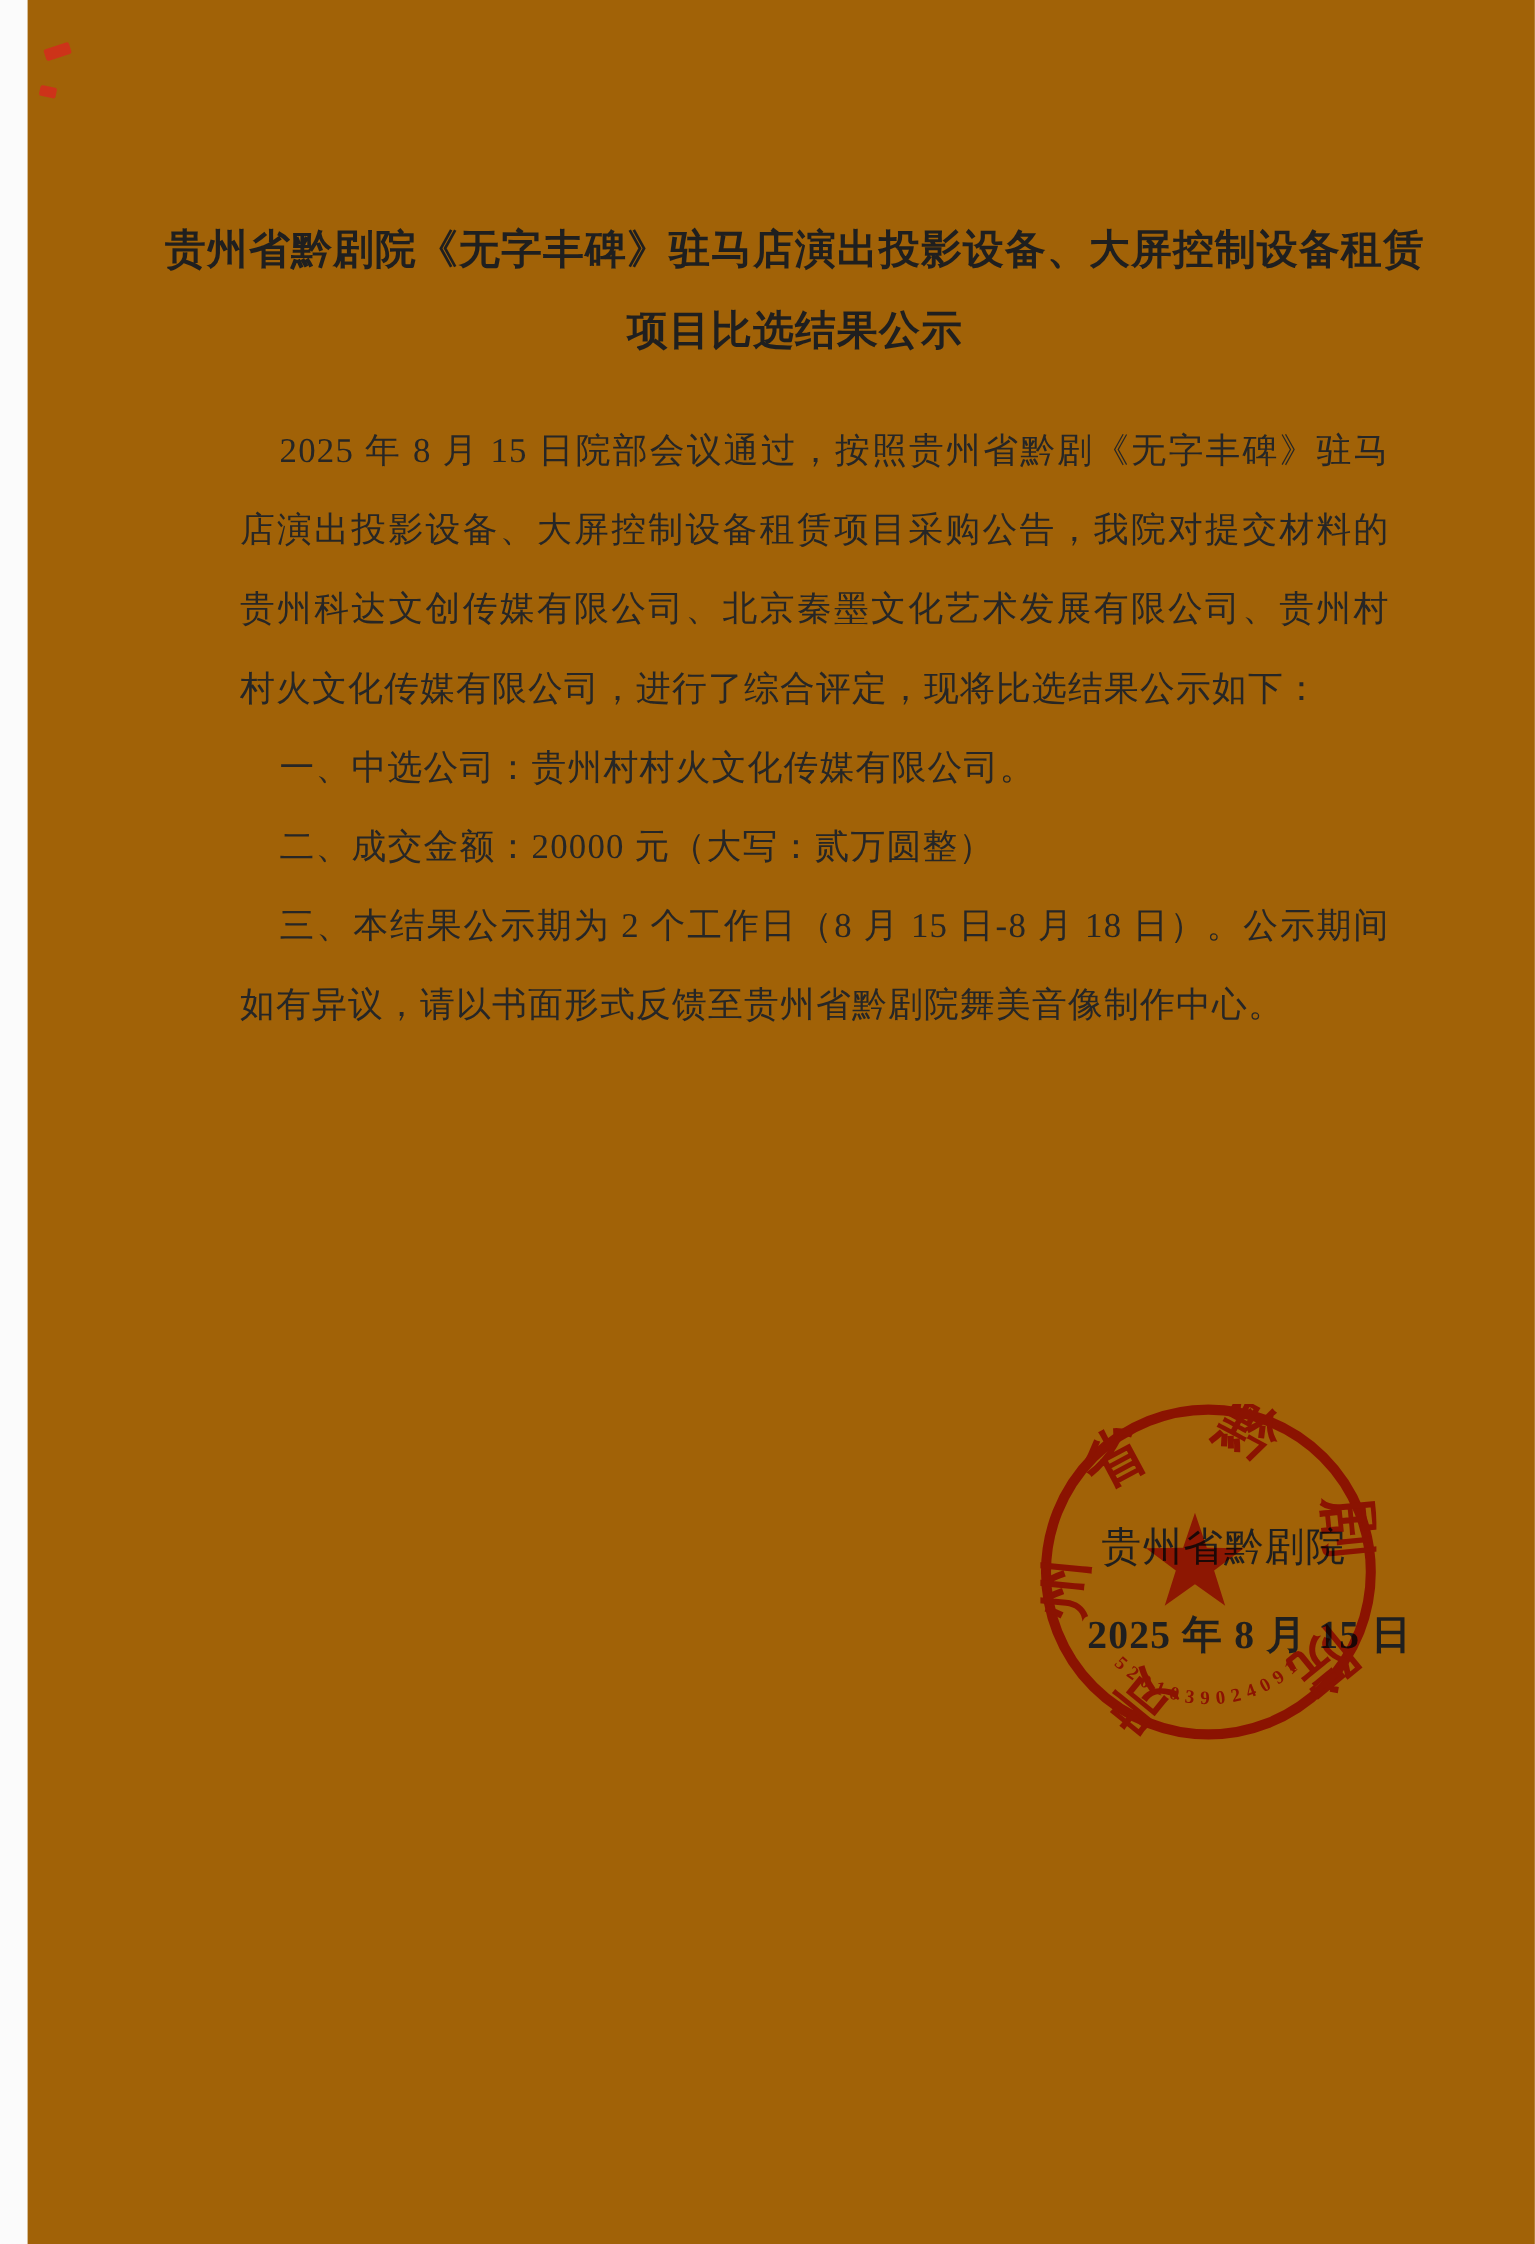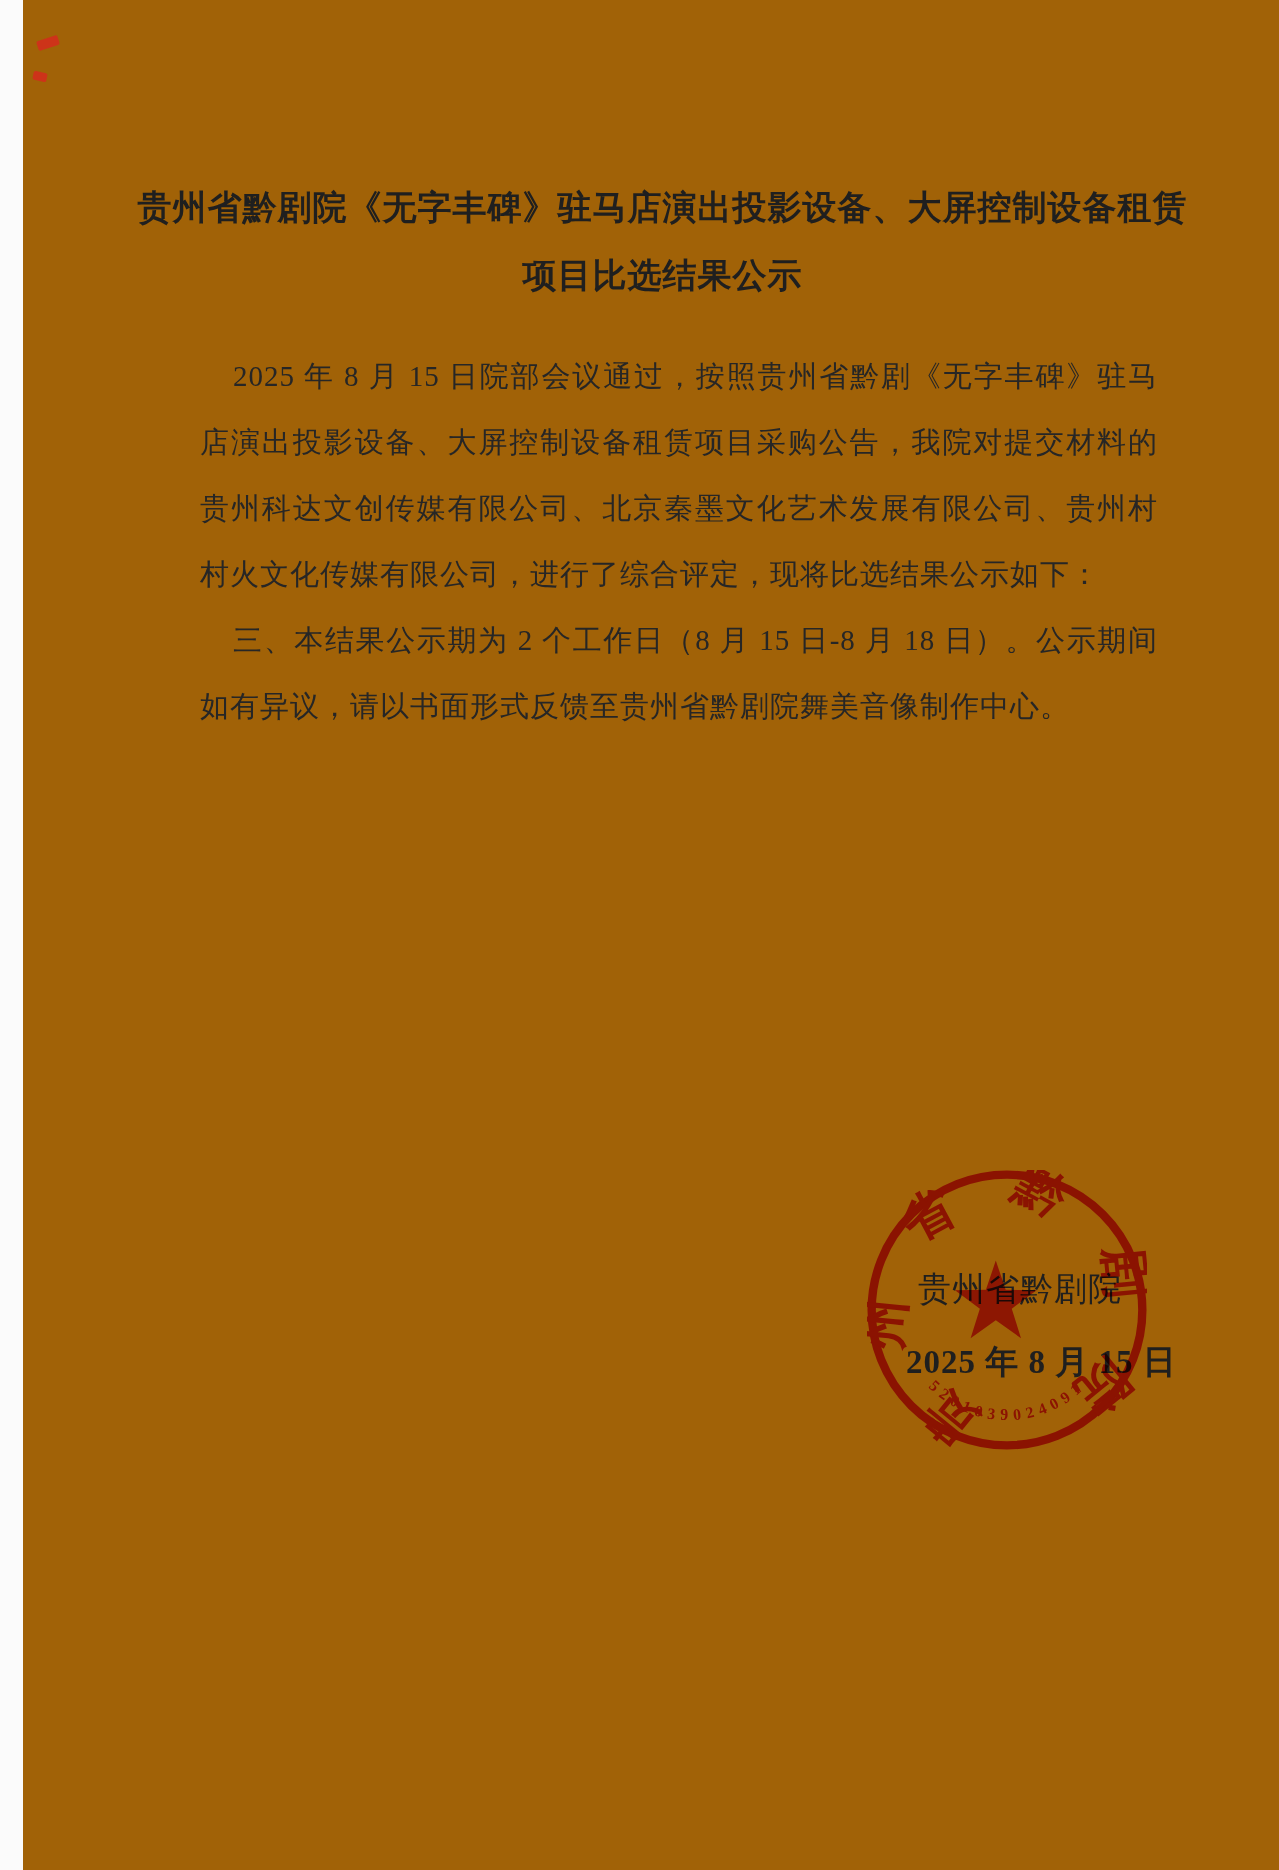--- a/index.html
+++ b/index.html
@@ -61,20 +61,22 @@
 <div class="page">
 
   <div class="artifact artifact-1"></div>
   <div class="artifact artifact-2"></div>
 
   <div class="title title-1">贵州省黔剧院《无字丰碑》驻马店演出投影设备、大屏控制设备租赁</div>
   <div class="title title-2">项目比选结果公示</div>
 
   <div class="body-text">
     <p>2025 年 8 月 15 日院部会议通过，按照贵州省黔剧《无字丰碑》驻马店演出投影设备、大屏控制设备租赁项目采购公告，我院对提交材料的贵州科达文创传媒有限公司、北京秦墨文化艺术发展有限公司、贵州村村火文化传媒有限公司，进行了综合评定，现将比选结果公示如下：</p>
+    <p>一、中选公司：贵州村村火文化传媒有限公司。</p>
+    <p>二、成交金额：20000 元（大写：贰万圆整）</p>
     <p>三、本结果公示期为 2 个工作日（8 月 15 日-8 月 18 日）。公示期间如有异议，请以书面形式反馈至贵州省黔剧院舞美音像制作中心。</p>
   </div>
 
   <div class="sig sig-org">贵州省黔剧院</div>
   <div class="sig sig-date">2025 年 8 月 15 日</div>
 
   <svg class="seal" viewBox="0 0 300 300" aria-hidden="true">
     <defs>
       <path id="ringPath" d="M 105,251 A 111,111 0 1 1 195,251" fill="none"></path>
       <path id="serialPath" d="M 53.3,217.7 A 118,118 0 0 0 246.7,217.7" fill="none"></path>

